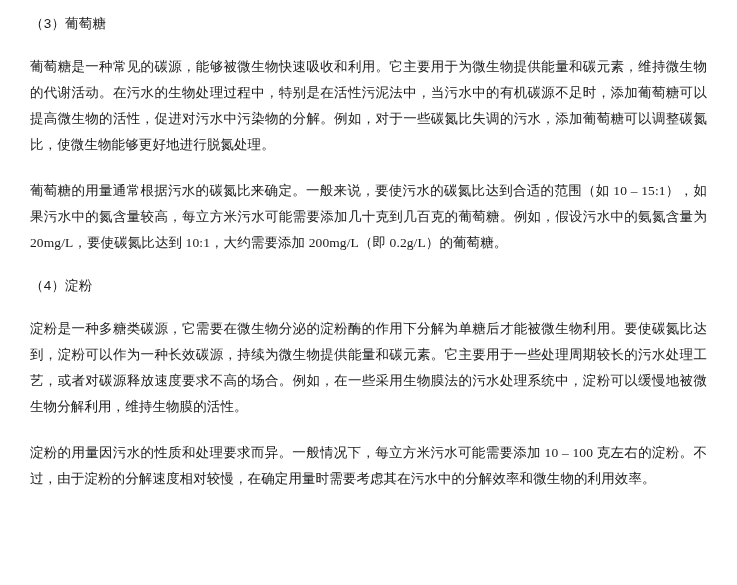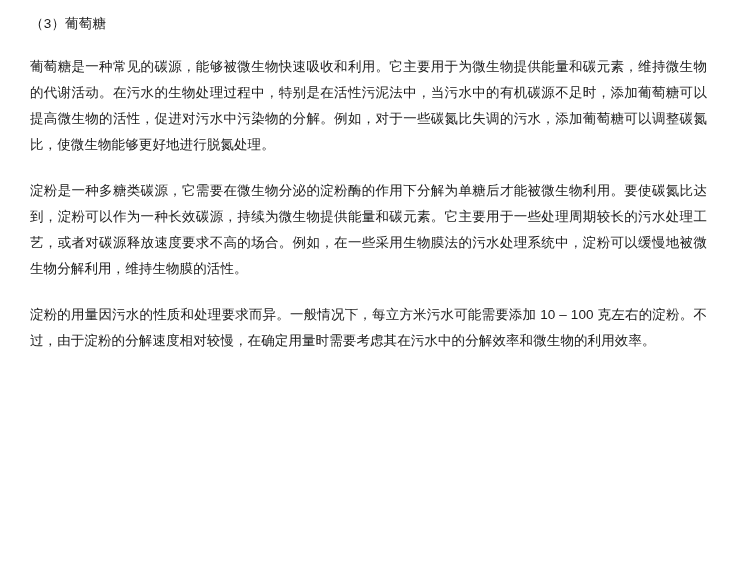--- a/index.html
+++ b/index.html
@@ -29,33 +29,36 @@
     letter-spacing: 0.2px;
   }
   .para {
     font-size: 13.5px;
     line-height: 26px;
     color: #1a1a1a;
     margin: 0 0 20px 0;
     text-align: justify;
     text-justify: inter-ideograph;
     letter-spacing: 0.1px;
+    font-family: Liberation Serif, serif;
   }
   .para:last-child {
     margin-bottom: 6px;
   }
 </style>
 </head>
 <body>
 
 <div class="page">
 
   <p class="heading">（3）葡萄糖</p>
 
   <p class="para">葡萄糖是一种常见的碳源，能够被微生物快速吸收和利用。它主要用于为微生物提供能量和碳元素，维持微生物的代谢活动。在污水的生物处理过程中，特别是在活性污泥法中，当污水中的有机碳源不足时，添加葡萄糖可以提高微生物的活性，促进对污水中污染物的分解。例如，对于一些碳氮比失调的污水，添加葡萄糖可以调整碳氮比，使微生物能够更好地进行脱氮处理。</p>
 
+  <p class="para">葡萄糖的用量通常根据污水的碳氮比来确定。一般来说，要使污水的碳氮比达到合适的范围（如 10 – 15:1），如果污水中的氮含量较高，每立方米污水可能需要添加几十克到几百克的葡萄糖。例如，假设污水中的氨氮含量为 20mg/L，要使碳氮比达到 10:1，大约需要添加 200mg/L（即 0.2g/L）的葡萄糖。</p>
 
+  <p class="heading">（4）淀粉</p>
 
   <p class="para">淀粉是一种多糖类碳源，它需要在微生物分泌的淀粉酶的作用下分解为单糖后才能被微生物利用。要使碳氮比达到，淀粉可以作为一种长效碳源，持续为微生物提供能量和碳元素。它主要用于一些处理周期较长的污水处理工艺，或者对碳源释放速度要求不高的场合。例如，在一些采用生物膜法的污水处理系统中，淀粉可以缓慢地被微生物分解利用，维持生物膜的活性。</p>
 
   <p class="para">淀粉的用量因污水的性质和处理要求而异。一般情况下，每立方米污水可能需要添加 10 – 100 克左右的淀粉。不过，由于淀粉的分解速度相对较慢，在确定用量时需要考虑其在污水中的分解效率和微生物的利用效率。</p>
 
 </div>
 
 </body></html>

